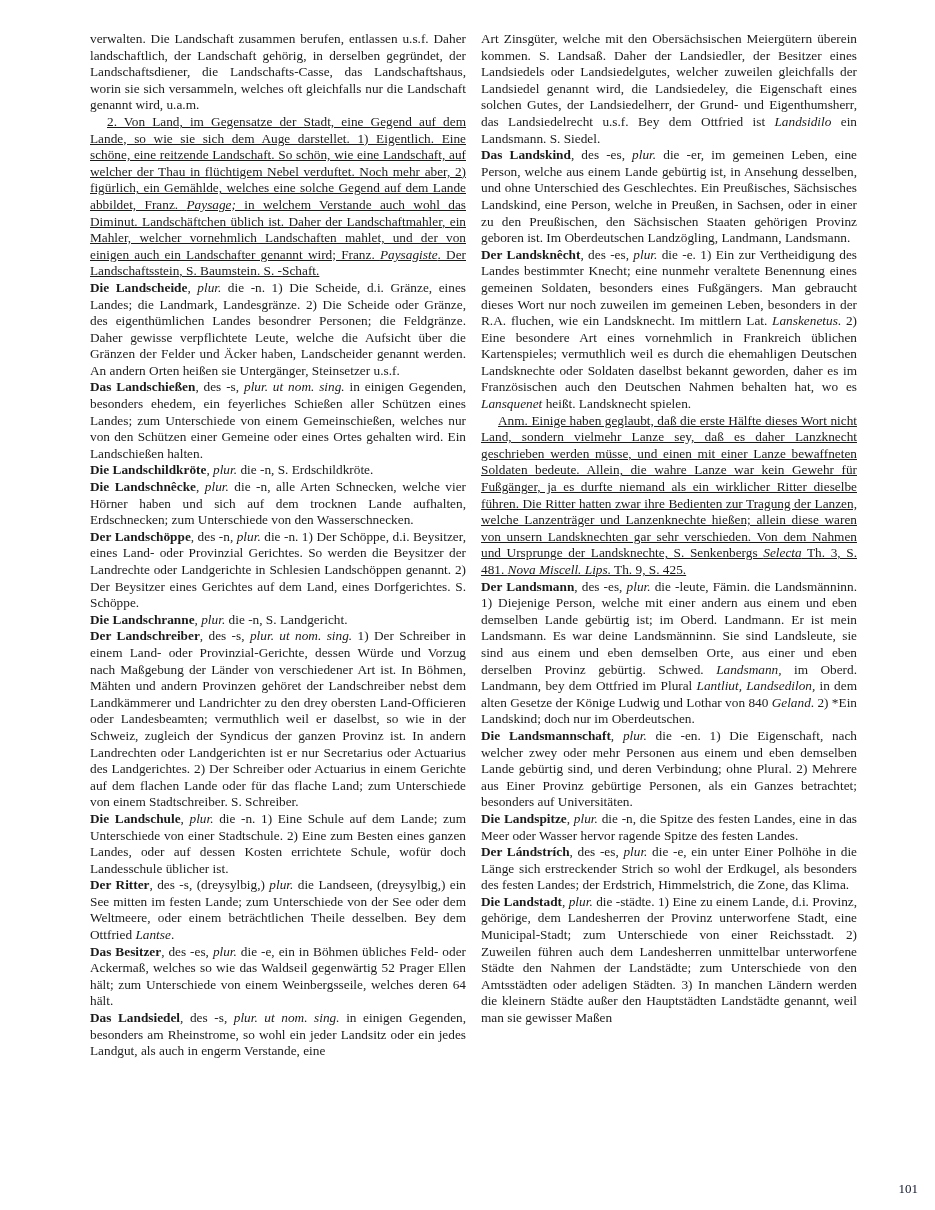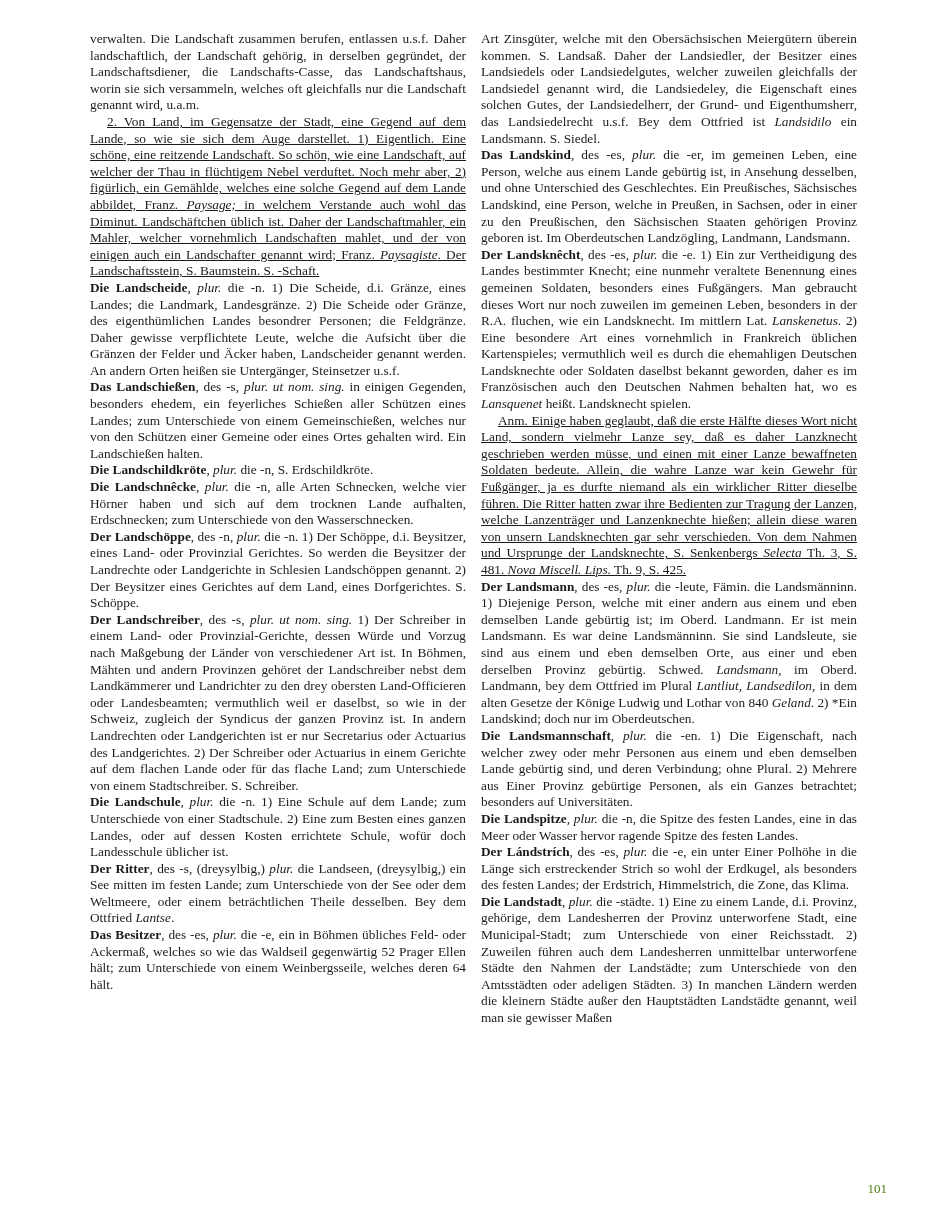--- a/index.html
+++ b/index.html
@@ -25,43 +25,45 @@
     text-align: justify;
     font-size: 13.3px;
     line-height: 16.6px;
   }
   .para { margin: 0; }
   .para.indent { text-indent: 17px; text-decoration: underline; }
   .hw { font-weight: 700; }
   .it { font-style: italic; }
   .pagenum {
     position: absolute;
-    right: 48px;
+    right: 17px;
     bottom: 13px;
     font-size: 13px;
-    color: #4d7c0f;
+    color: #0f172a;
   }
 </style>
 </head>
 <body>
 
 <div class="page">
   <div class="columns">
     <div class="col">
         <p class="para cont"><span>verwalten. Die Landschaft zusammen berufen, entlassen u.s.f. Daher landschaftlich, der Landschaft gehörig, in derselben gegründet, der Landschaftsdiener, die Landschafts-Casse, das Landschaftshaus, worin sie sich versammeln, welches oft gleichfalls nur die Landschaft genannt wird, u.a.m.</span></p>
         <p class="para indent"><span>2. Von Land, im Gegensatze der Stadt, eine Gegend auf dem Lande, so wie sie sich dem Auge darstellet. 1) Eigentlich. Eine schöne, eine reitzende Landschaft. So schön, wie eine Landschaft, auf welcher der Thau in flüchtigem Nebel verduftet. Noch mehr aber, 2) figürlich, ein Gemählde, welches eine solche Gegend auf dem Lande abbildet, Franz. </span><span class="it">Paysage;</span><span> in welchem Verstande auch wohl das Diminut. Landschäftchen üblich ist. Daher der Landschaftmahler, ein Mahler, welcher vornehmlich Landschaften mahlet, und der von einigen auch ein Landschafter genannt wird; Franz. </span><span class="it">Paysagiste</span><span>. Der Landschaftsstein, S. Baumstein. S. -Schaft.</span></p>
         <p class="para entry"><span class="hw">Die Landscheide</span><span>, </span><span class="it">plur.</span><span> die -n. 1) Die Scheide, d.i. Gränze, eines Landes; die Landmark, Landesgränze. 2) Die Scheide oder Gränze, des eigenthümlichen Landes besondrer Personen; die Feldgränze. Daher gewisse verpflichtete Leute, welche die Aufsicht über die Gränzen der Felder und Äcker haben, Landscheider genannt werden. An andern Orten heißen sie Untergänger, Steinsetzer u.s.f.</span></p>
         <p class="para entry"><span class="hw">Das Landschießen</span><span>, des -s, </span><span class="it">plur. ut nom. sing.</span><span> in einigen Gegenden, besonders ehedem, ein feyerliches Schießen aller Schützen eines Landes; zum Unterschiede von einem Gemeinschießen, welches nur von den Schützen einer Gemeine oder eines Ortes gehalten wird. Ein Landschießen halten.</span></p>
         <p class="para entry"><span class="hw">Die Landschildkröte</span><span>, </span><span class="it">plur.</span><span> die -n, S. Erdschildkröte.</span></p>
         <p class="para entry"><span class="hw">Die Landschnêcke</span><span>, </span><span class="it">plur.</span><span> die -n, alle Arten Schnecken, welche vier Hörner haben und sich auf dem trocknen Lande aufhalten, Erdschnecken; zum Unterschiede von den Wasserschnecken.</span></p>
         <p class="para entry"><span class="hw">Der Landschöppe</span><span>, des -n, </span><span class="it">plur.</span><span> die -n. 1) Der Schöppe, d.i. Beysitzer, eines Land- oder Provinzial Gerichtes. So werden die Beysitzer der Landrechte oder Landgerichte in Schlesien Landschöppen genannt. 2) Der Beysitzer eines Gerichtes auf dem Land, eines Dorfgerichtes. S. Schöppe.</span></p>
+        <p class="para entry"><span class="hw">Die Landschranne</span><span>, </span><span class="it">plur.</span><span> die -n, S. Landgericht.</span></p>
         <p class="para entry"><span class="hw">Der Landschreiber</span><span>, des -s, </span><span class="it">plur. ut nom. sing.</span><span> 1) Der Schreiber in einem Land- oder Provinzial-Gerichte, dessen Würde und Vorzug nach Maßgebung der Länder von verschiedener Art ist. In Böhmen, Mähten und andern Provinzen gehöret der Landschreiber nebst dem Landkämmerer und Landrichter zu den drey obersten Land-Officieren oder Landesbeamten; vermuthlich weil er daselbst, so wie in der Schweiz, zugleich der Syndicus der ganzen Provinz ist. In andern Landrechten oder Landgerichten ist er nur Secretarius oder Actuarius des Landgerichtes. 2) Der Schreiber oder Actuarius in einem Gerichte auf dem flachen Lande oder für das flache Land; zum Unterschiede von einem Stadtschreiber. S. Schreiber.</span></p>
         <p class="para entry"><span class="hw">Die Landschule</span><span>, </span><span class="it">plur.</span><span> die -n. 1) Eine Schule auf dem Lande; zum Unterschiede von einer Stadtschule. 2) Eine zum Besten eines ganzen Landes, oder auf dessen Kosten errichtete Schule, wofür doch Landesschule üblicher ist.</span></p>
         <p class="para entry"><span class="hw">Der Ritter</span><span>, des -s, (dreysylbig,) </span><span class="it">plur.</span><span> die Landseen, (dreysylbig,) ein See mitten im festen Lande; zum Unterschiede von der See oder dem Weltmeere, oder einem beträchtlichen Theile desselben. Bey dem Ottfried </span><span class="it">Lantse</span><span>.</span></p>
         <p class="para entry"><span class="hw">Das Besitzer</span><span>, des -es, </span><span class="it">plur.</span><span> die -e, ein in Böhmen übliches Feld- oder Ackermaß, welches so wie das Waldseil gegenwärtig 52 Prager Ellen hält; zum Unterschiede von einem Weinbergsseile, welches deren 64 hält.</span></p>
+        <p class="para entry"><span class="hw">Das Landsiedel</span><span>, des -s, </span><span class="it">plur. ut nom. sing.</span><span> in einigen Gegenden, besonders am Rheinstrome, so wohl ein jeder Landsitz oder ein jedes Landgut, als auch in engerm Verstande, eine</span></p>
       </div>
     <div class="col">
         <p class="para cont"><span>Art Zinsgüter, welche mit den Obersächsischen Meiergütern überein kommen. S. Landsaß. Daher der Landsiedler, der Besitzer eines Landsiedels oder Landsiedelgutes, welcher zuweilen gleichfalls der Landsiedel genannt wird, die Landsiedeley, die Eigenschaft eines solchen Gutes, der Landsiedelherr, der Grund- und Eigenthumsherr, das Landsiedelrecht u.s.f. Bey dem Ottfried ist </span><span class="it">Landsidilo</span><span> ein Landsmann. S. Siedel.</span></p>
         <p class="para entry"><span class="hw">Das Landskind</span><span>, des -es, </span><span class="it">plur.</span><span> die -er, im gemeinen Leben, eine Person, welche aus einem Lande gebürtig ist, in Ansehung desselben, und ohne Unterschied des Geschlechtes. Ein Preußisches, Sächsisches Landskind, eine Person, welche in Preußen, in Sachsen, oder in einer zu den Preußischen, den Sächsischen Staaten gehörigen Provinz geboren ist. Im Oberdeutschen Landzögling, Landmann, Landsmann.</span></p>
         <p class="para entry"><span class="hw">Der Landsknêcht</span><span>, des -es, </span><span class="it">plur.</span><span> die -e. 1) Ein zur Vertheidigung des Landes bestimmter Knecht; eine nunmehr veraltete Benennung eines gemeinen Soldaten, besonders eines Fußgängers. Man gebraucht dieses Wort nur noch zuweilen im gemeinen Leben, besonders in der R.A. fluchen, wie ein Landsknecht. Im mittlern Lat. </span><span class="it">Lanskenetus</span><span>. 2) Eine besondere Art eines vornehmlich in Frankreich üblichen Kartenspieles; vermuthlich weil es durch die ehemahligen Deutschen Landsknechte oder Soldaten daselbst bekannt geworden, daher es im Französischen auch den Deutschen Nahmen behalten hat, wo es </span><span class="it">Lansquenet</span><span> heißt. Landsknecht spielen.</span></p>
         <p class="para indent"><span>Anm. Einige haben geglaubt, daß die erste Hälfte dieses Wort nicht Land, sondern vielmehr Lanze sey, daß es daher Lanzknecht geschrieben werden müsse, und einen mit einer Lanze bewaffneten Soldaten bedeute. Allein, die wahre Lanze war kein Gewehr für Fußgänger, ja es durfte niemand als ein wirklicher Ritter dieselbe führen. Die Ritter hatten zwar ihre Bedienten zur Tragung der Lanzen, welche Lanzenträger und Lanzenknechte hießen; allein diese waren von unsern Landsknechten gar sehr verschieden. Von dem Nahmen und Ursprunge der Landsknechte, S. Senkenbergs </span><span class="it">Selecta</span><span> Th. 3, S. 481. </span><span class="it">Nova Miscell. Lips.</span><span> Th. 9, S. 425.</span></p>
         <p class="para entry"><span class="hw">Der Landsmann</span><span>, des -es, </span><span class="it">plur.</span><span> die -leute, Fämin. die Landsmänninn. 1) Diejenige Person, welche mit einer andern aus einem und eben demselben Lande gebürtig ist; im Oberd. Landmann. Er ist mein Landsmann. Es war deine Landsmänninn. Sie sind Landsleute, sie sind aus einem und eben demselben Orte, aus einer und eben derselben Provinz gebürtig. Schwed. </span><span class="it">Landsmann,</span><span> im Oberd. Landmann, bey dem Ottfried im Plural </span><span class="it">Lantliut, Landsedilon,</span><span> in dem alten Gesetze der Könige Ludwig und Lothar von 840 </span><span class="it">Geland</span><span>. 2) *Ein Landskind; doch nur im Oberdeutschen.</span></p>
         <p class="para entry"><span class="hw">Die Landsmannschaft</span><span>, </span><span class="it">plur.</span><span> die -en. 1) Die Eigenschaft, nach welcher zwey oder mehr Personen aus einem und eben demselben Lande gebürtig sind, und deren Verbindung; ohne Plural. 2) Mehrere aus Einer Provinz gebürtige Personen, als ein Ganzes betrachtet; besonders auf Universitäten.</span></p>
         <p class="para entry"><span class="hw">Die Landspitze</span><span>, </span><span class="it">plur.</span><span> die -n, die Spitze des festen Landes, eine in das Meer oder Wasser hervor ragende Spitze des festen Landes.</span></p>
         <p class="para entry"><span class="hw">Der Lándstrích</span><span>, des -es, </span><span class="it">plur.</span><span> die -e, ein unter Einer Polhöhe in die Länge sich erstreckender Strich so wohl der Erdkugel, als besonders des festen Landes; der Erdstrich, Himmelstrich, die Zone, das Klima.</span></p>

